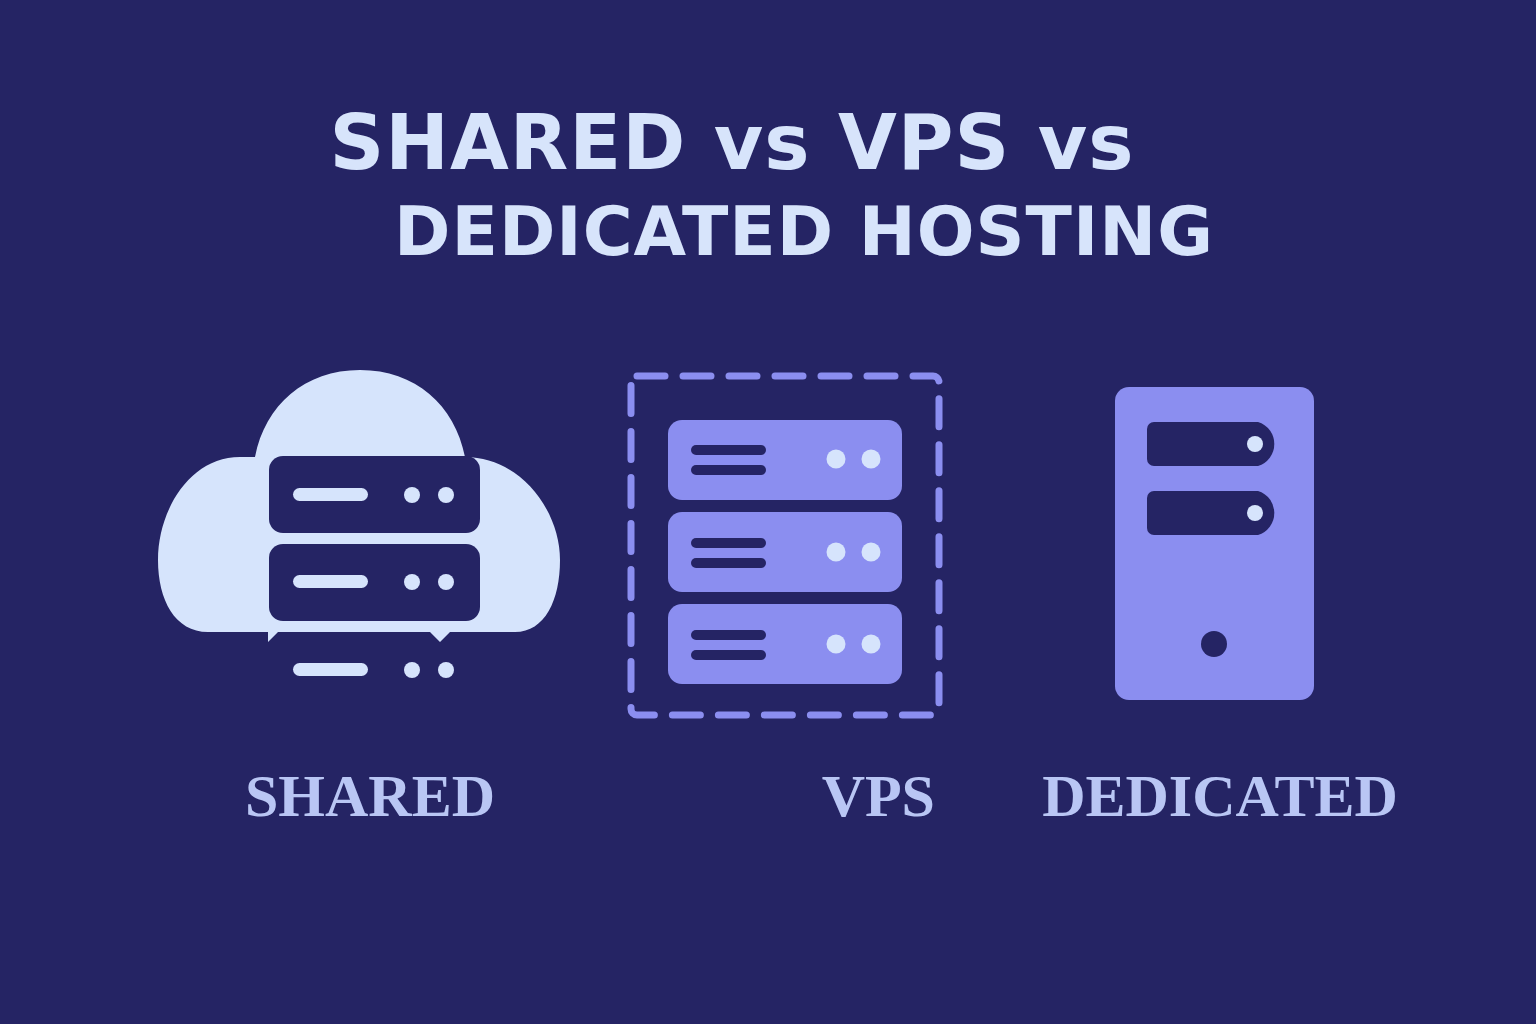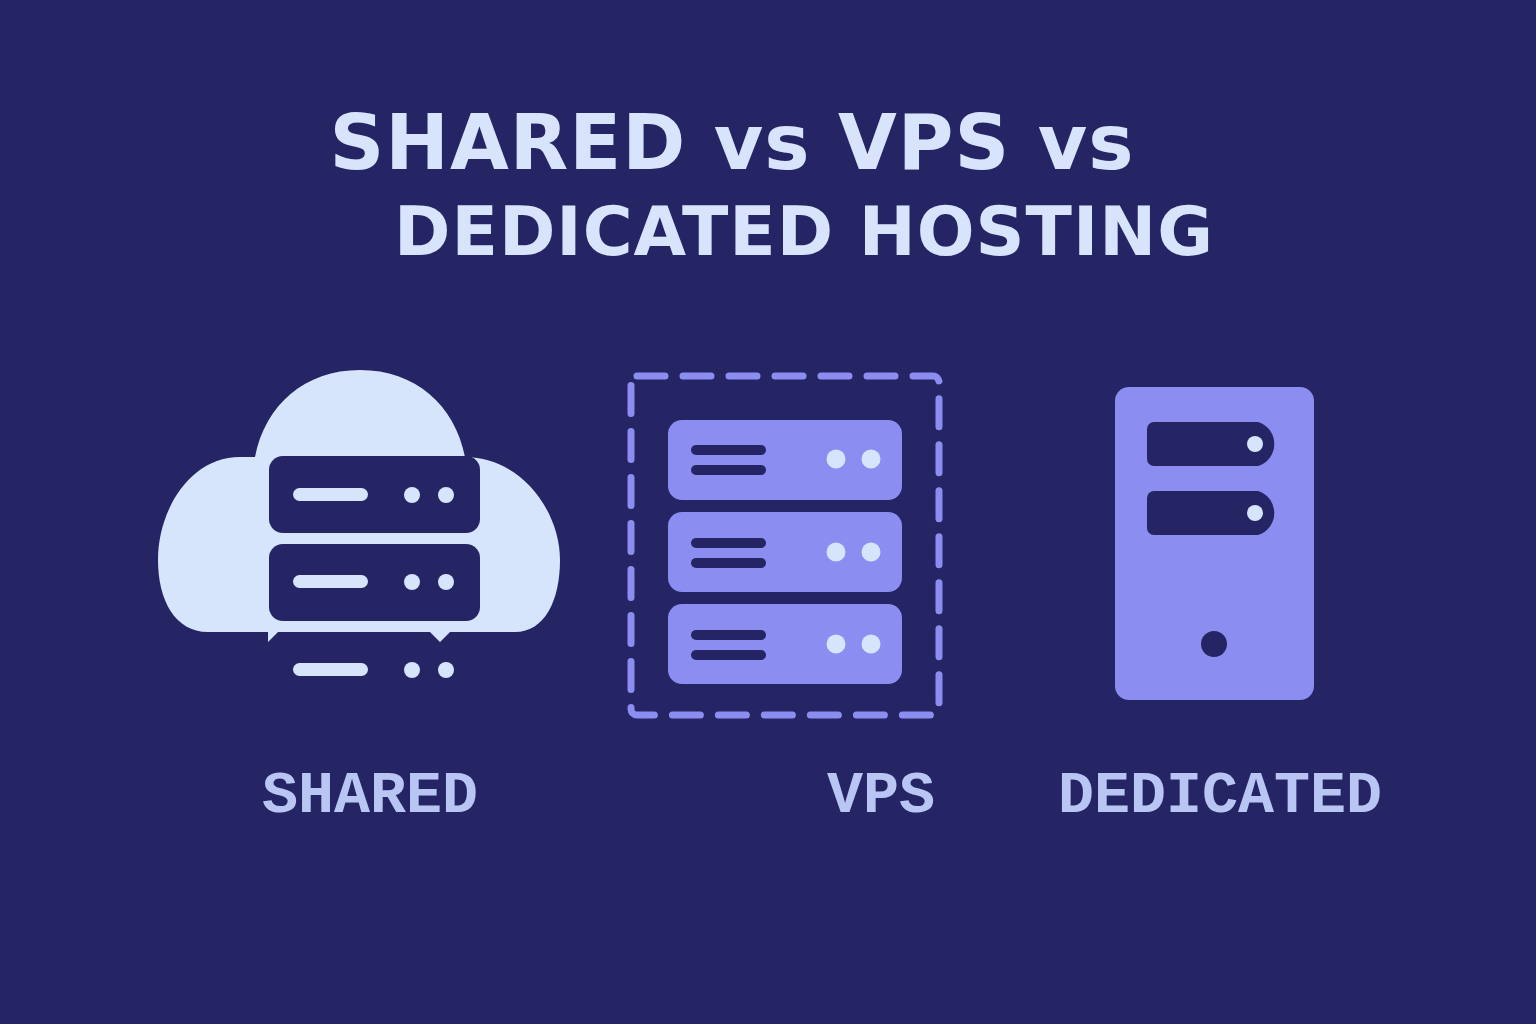--- a/index.html
+++ b/index.html
@@ -11,21 +11,21 @@
   }
   .title {
     position:absolute; left:0; width:1536px; text-align:center;
     color:#d7e4fb; font-weight:bold; letter-spacing:1px;
     font-family:"DejaVu Sans", sans-serif;
   }
   .title.l1 { top:98px; font-size:76px; left:-36px; }
   .title.l2 { top:192px; font-size:68px;margin-left:36px; }
   .label {
     position:absolute; top:762px; color:#b9c6f4; font-weight:bold;
-    font-size:60px; font-family:Liberation Mono, monospace; text-align:center;
+    font-size:60px; font-family:Liberation Serif, serif; text-align:center;
   }
   svg { position:absolute; }
 </style>
 </head>
 <body>
 
 <div class="title l1">SHARED vs VPS vs</div>
 <div class="title l2">DEDICATED HOSTING</div>
 
 <svg style="left:150px;top:360px" width="420" height="340" viewBox="0 0 420 340">

